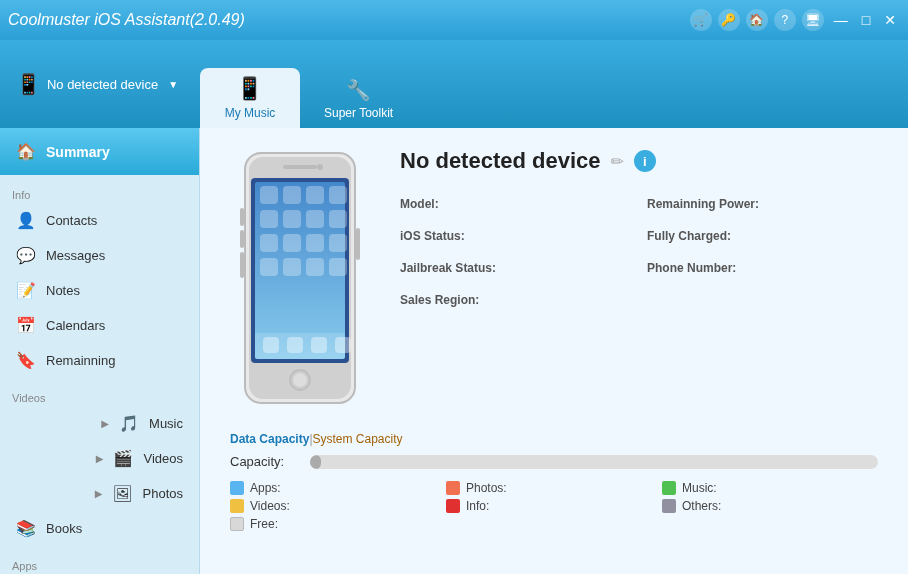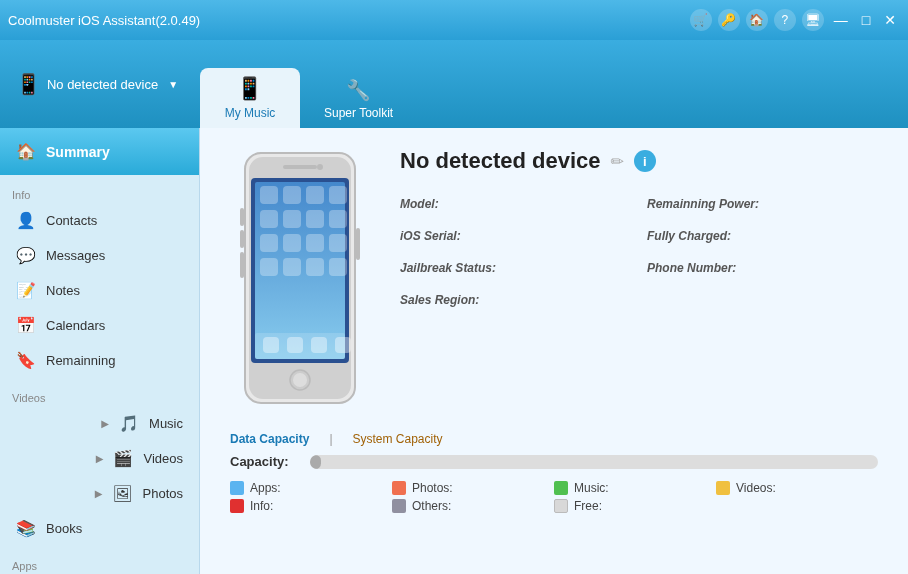--- a/index.html
+++ b/index.html
@@ -9,21 +9,21 @@
     .title-bar {
       background: linear-gradient(to bottom, #4db8e8, #2a9fd6);
       height: 40px;
       display: flex;
       align-items: center;
       justify-content: space-between;
       padding: 0 8px;
       color: white;
     }
     .title-bar-left { display: flex; align-items: center; gap: 8px; }
-    .title-text { font-size: 13px; color: white; }
+    .title-text { font-size: 16px; color: white; font-style: italic; }
     .title-bar-right { display: flex; align-items: center; gap: 6px; }
     .title-icon-btn {
       width: 22px; height: 22px;
       border-radius: 50%;
       background: rgba(255,255,255,0.2);
       display: flex; align-items: center; justify-content: center;
       cursor: pointer; color: white; font-size: 12px;
     }
     .win-btn { cursor: pointer; color: white; font-size: 14px; padding: 0 4px; }
 
@@ -116,44 +116,44 @@
     }
     .edit-icon { color: #aaa; font-size: 16px; cursor: pointer; }
     .info-icon {
       width: 22px; height: 22px; border-radius: 50%;
       background: #3aade0; color: white;
       display: flex; align-items: center; justify-content: center;
       font-size: 13px; font-weight: bold; cursor: pointer;
     }
 
     .info-grid {
-      display: grid; grid-template-columns: 1fr 1fr; gap: 14px 16px; font-style: italic;
+      display: grid; grid-template-columns: 1fr 1fr; gap: 14px 16px;
     }
     .info-field label { font-size: 12px; color: #555; font-weight: bold; }
     .info-field span { font-size: 12px; color: #333; }
 
     
     .capacity-section { margin-top: 24px; }
     .capacity-tabs {
-      display: flex; gap: 20px; margin-bottom: 8px;
+      display: flex; gap: 0; margin-bottom: 8px;
     }
     .cap-tab { font-size: 12px; cursor: pointer; }
     .cap-tab.active { color: #1a7ab5; font-weight: bold; }
     .cap-tab.inactive { color: #a16207; }
     .cap-divider { color: #999; font-size: 12px; }
 
     .capacity-bar-row { display: flex; align-items: center; gap: 10px; margin-bottom: 12px; }
-    .cap-label { font-size: 13px; font-weight: bold; color: #333; width: 70px; }
+    .cap-label { font-size: 13px; font-weight: normal; color: #333; width: 70px; }
     .cap-bar-bg {
       flex: 1; height: 14px; background: #ddd; border-radius: 7px; overflow: hidden;
     }
     .cap-bar-fill { height: 100%; background: #aaa; width: 2%; border-radius: 7px; }
 
     .legend-grid {
-      display: grid; grid-template-columns: repeat(4, 1fr); gap: 4px 0;
+      display: grid; grid-template-columns: repeat(3, 1fr); gap: 4px 0;
     }
     .legend-item { display: flex; align-items: center; gap: 6px; font-size: 12px; color: #444; }
     .legend-dot { width: 14px; height: 14px; border-radius: 2px; flex-shrink: 0; }
   </style>
 </head>
 <body>
 
 <div class="title-bar">
   <div class="title-bar-left">
     <span class="title-text">Coolmuster iOS Assistant(2.0.49)</span>
@@ -319,21 +319,21 @@
         <div class="info-grid">
           <div class="info-field">
             <label>Model:</label>
             <span></span>
           </div>
           <div class="info-field">
             <label>Remainning Power:</label>
             <span></span>
           </div>
           <div class="info-field">
-            <label>iOS Serial:</label>
+            <label>iOS Status:</label>
             <span></span>
           </div>
           <div class="info-field">
             <label>Fully Charged:</label>
             <span></span>
           </div>
           <div class="info-field">
             <label>Jailbreak Status:</label>
             <span></span>
           </div>

